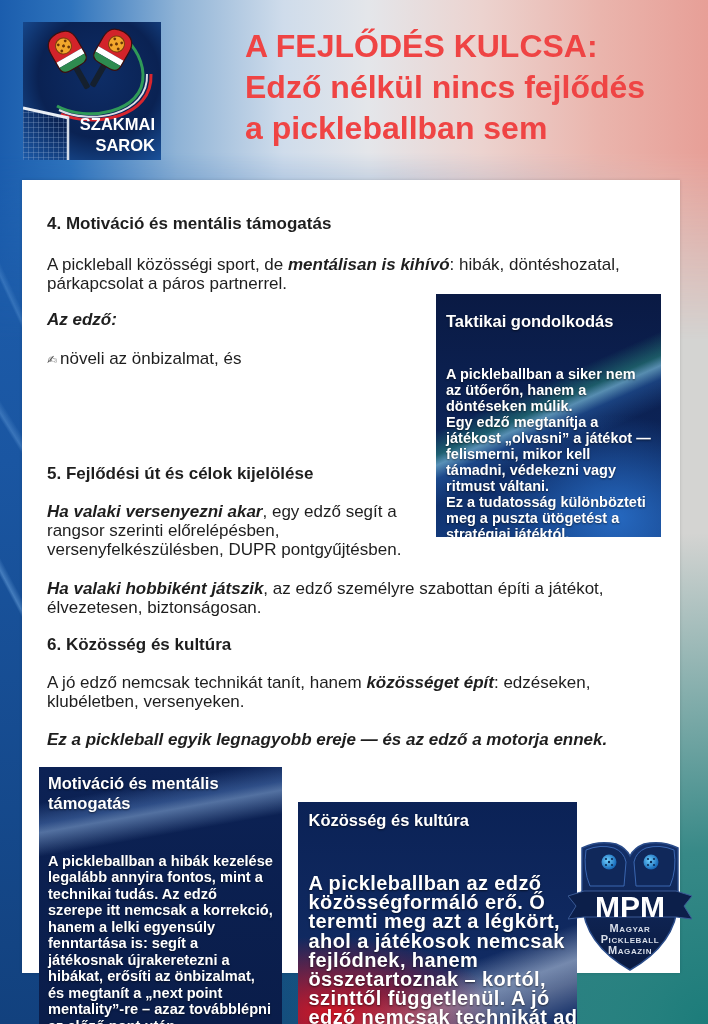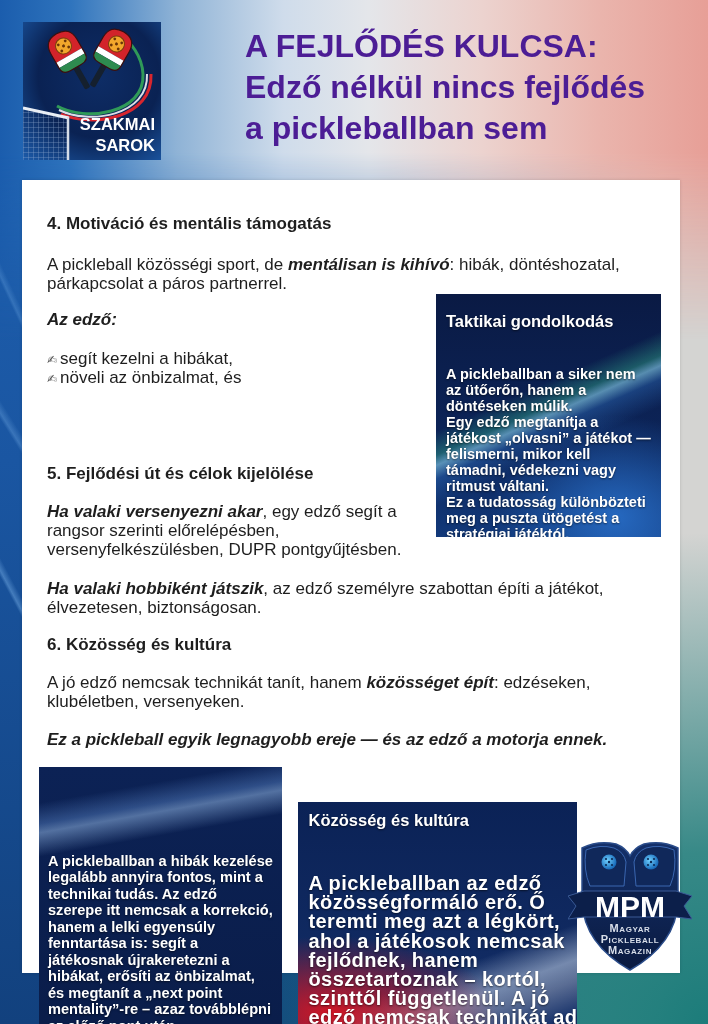--- a/index.html
+++ b/index.html
@@ -14,21 +14,21 @@
  background:linear-gradient(90deg,#1b5dad 0%,#2f74bd 10%,#8fb3d6 25%,#cfdceb 40%,#e4e6ea 52%,#ecd3cf 68%,#eab4ac 85%,#e79f97 100%);
  -webkit-mask-image:linear-gradient(180deg,#000 0%,#000 45%,transparent 100%);
  mask-image:linear-gradient(180deg,#000 0%,#000 45%,transparent 100%);}
 .bg-streaks{position:absolute;left:0;top:170px;width:24px;height:600px;
  background:
   linear-gradient(62deg, transparent 30%, rgba(150,205,255,0.35) 31%, transparent 33%),
   linear-gradient(58deg, transparent 55%, rgba(150,205,255,0.25) 56%, transparent 58%),
   linear-gradient(65deg, transparent 75%, rgba(150,205,255,0.2) 76%, transparent 78%);}
 .panel{position:absolute;left:22px;top:180px;width:658px;height:793px;background:var(--panel);box-shadow:0 0 3px rgba(0,0,0,0.15);}
 .logo-sarok{position:absolute;left:23px;top:22px;width:138px;height:138px;}
-.title{position:absolute;left:245px;top:26px;font-weight:bold;font-size:32px;line-height:41px;color:#4c1d95;white-space:nowrap;}
+.title{position:absolute;left:245px;top:26px;font-weight:bold;font-size:32px;line-height:41px;color:#ef4444;white-space:nowrap;}
 .txt{position:absolute;left:39px;width:640px;font-size:17px;line-height:19px;color:var(--text);white-space:pre;margin:8px;}
 .txt span{white-space:pre;}
 .b{font-weight:bold;}
 .bi{font-weight:bold;font-style:italic;}
 .bullets{line-height:18px;}
 .bicon{display:inline-block;width:13px;font-size:12px;font-family:"DejaVu Sans",sans-serif;color:#555;}
 .box{position:absolute;color:#fff;font-weight:bold;text-shadow:0 1px 2px rgba(0,0,0,0.55);overflow:hidden;}
 .box .bt{position:absolute;font-size:16.5px;line-height:20px;white-space:pre;}
 .box .bb{position:absolute;white-space:pre;margin-top:20px;}
 .tactical{left:436px;top:294px;width:225px;height:243px;
@@ -114,21 +114,21 @@
   <div>Edző nélkül nincs fejlődés</div>
   <div>a pickleballban sem</div>
 </div>
 
 <div class="panel"></div>
 
 <div class="txt b" style="top:206px">4. Motiváció és mentális támogatás</div>
 <div class="txt" style="top:247px"><span>A pickleball közösségi sport, de </span><span class="bi">mentálisan is kihívó</span><span>: hibák, döntéshozatal,
 párkapcsolat a páros partnerrel.</span></div>
 <div class="txt bi" style="top:302px">Az edző:</div>
-<div class="txt bullets" style="top:342px"><div><span class="bicon">✍</span><span>segít kezelni a hibákat,</span></div><div><span class="bicon">✍</span><span>növeli az önbizalmat, és</span></div></div>
+<div class="txt bullets" style="top:342px"><div><span class="bicon">✍</span><span>növeli az önbizalmat, és</span></div></div>
 
 <div class="txt b" style="top:456px">5. Fejlődési út és célok kijelölése</div>
 <div class="txt" style="top:494px"><span class="bi">Ha valaki versenyezni akar</span><span>, egy edző segít a
 rangsor szerinti előrelépésben,
 versenyfelkészülésben, DUPR pontgyűjtésben.</span></div>
 <div class="txt" style="top:571px"><span class="bi">Ha valaki hobbiként játszik</span><span>, az edző személyre szabottan építi a játékot,
 élvezetesen, biztonságosan.</span></div>
 
 <div class="txt b" style="top:627px">6. Közösség és kultúra</div>
 <div class="txt" style="top:665px"><span>A jó edző nemcsak technikát tanít, hanem </span><span class="bi">közösséget épít</span><span>: edzéseken,
@@ -144,20 +144,22 @@
 játékost „olvasni” a játékot —
 felismerni, mikor kell
 támadni, védekezni vagy
 ritmust váltani.
 Ez a tudatosság különbözteti
 meg a puszta ütögetést a
 stratégiai játéktól.</div>
 </div>
 
 <div class="box motivation">
+  <div class="bt">Motiváció és mentális
+támogatás</div>
   <div class="bb">A pickleballban a hibák kezelése
 legalább annyira fontos, mint a
 technikai tudás. Az edző
 szerepe itt nemcsak a korrekció,
 hanem a lelki egyensúly
 fenntartása is: segít a
 játékosnak újrakeretezni a
 hibákat, erősíti az önbizalmat,
 és megtanít a „next point
 mentality”-re – azaz továbblépni

